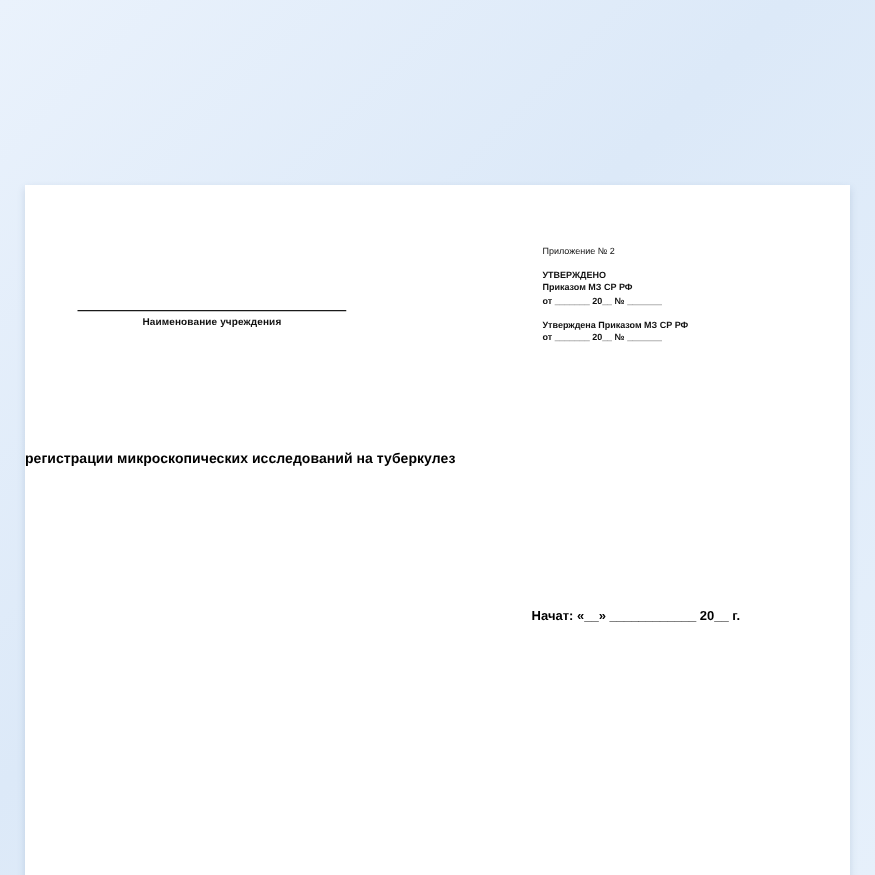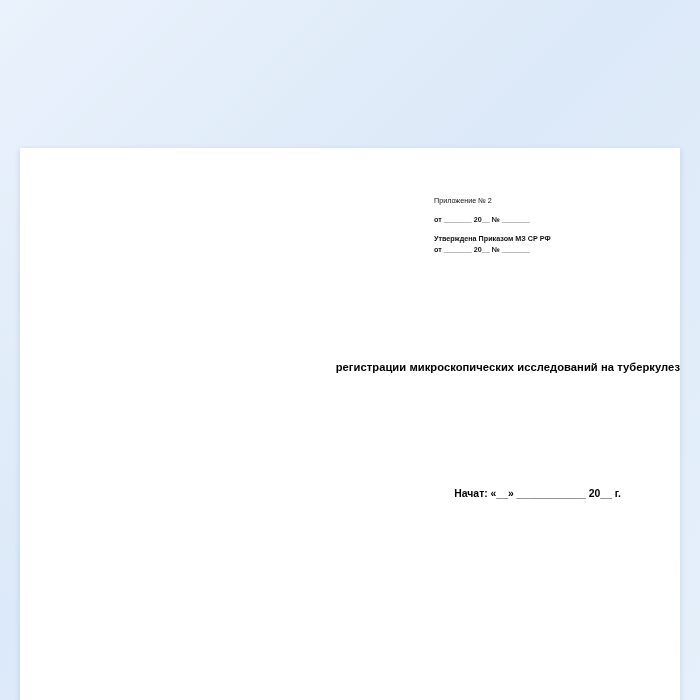--- a/index.html
+++ b/index.html
@@ -79,30 +79,30 @@
     font-size: 29px;
     font-weight: bold;
     letter-spacing: 2.4px;
     color: #000000;
   }
   .subtitle {
     position: absolute;
     left: 0;
     right: 0;
     top: 213px;
-    text-align: right;
+    text-align: left;
     font-size: 11.2px;
     font-weight: bold;
     color: #000000;
     letter-spacing: 0.05px;
   }
   
   .dates {
     position: absolute;
-    right: 59px;
+    right: 88px;
     top: 340px;
     width: 260px;
     text-align: right;
     font-size: 10.4px;
     font-weight: bold;
     color: #000000;
   }
   .dates .row {
     margin-bottom: 22px;
     white-space: nowrap;
@@ -115,30 +115,36 @@
 <body>
 
 <div id="page">
   <div id="sheet">
 
     <div class="legal">
       <div class="grp">
         <div>Приложение № 2</div>
       </div>
       <div class="grp">
+        <div class="b">УТВЕРЖДЕНО</div>
+        <div class="b">Приказом МЗ СР РФ</div>
         <div class="b">от _______ 20__ № _______</div>
       </div>
       <div class="grp">
       </div>
       <div class="grp">
         <div class="b">Утверждена Приказом МЗ СР РФ</div>
         <div class="b">от _______ 20__ № _______</div>
       </div>
     </div>
 
+    <div class="inst">
+      <div class="rule"></div>
+      <div class="cap">Наименование учреждения</div>
+    </div>
 
     <div class="subtitle">регистрации микроскопических исследований на туберкулез</div>
 
     <div class="dates">
       <div class="row">
         <span>Начат:</span>
         <span>«__» ____________ 20__ г.</span>
       </div>
     </div>
 

